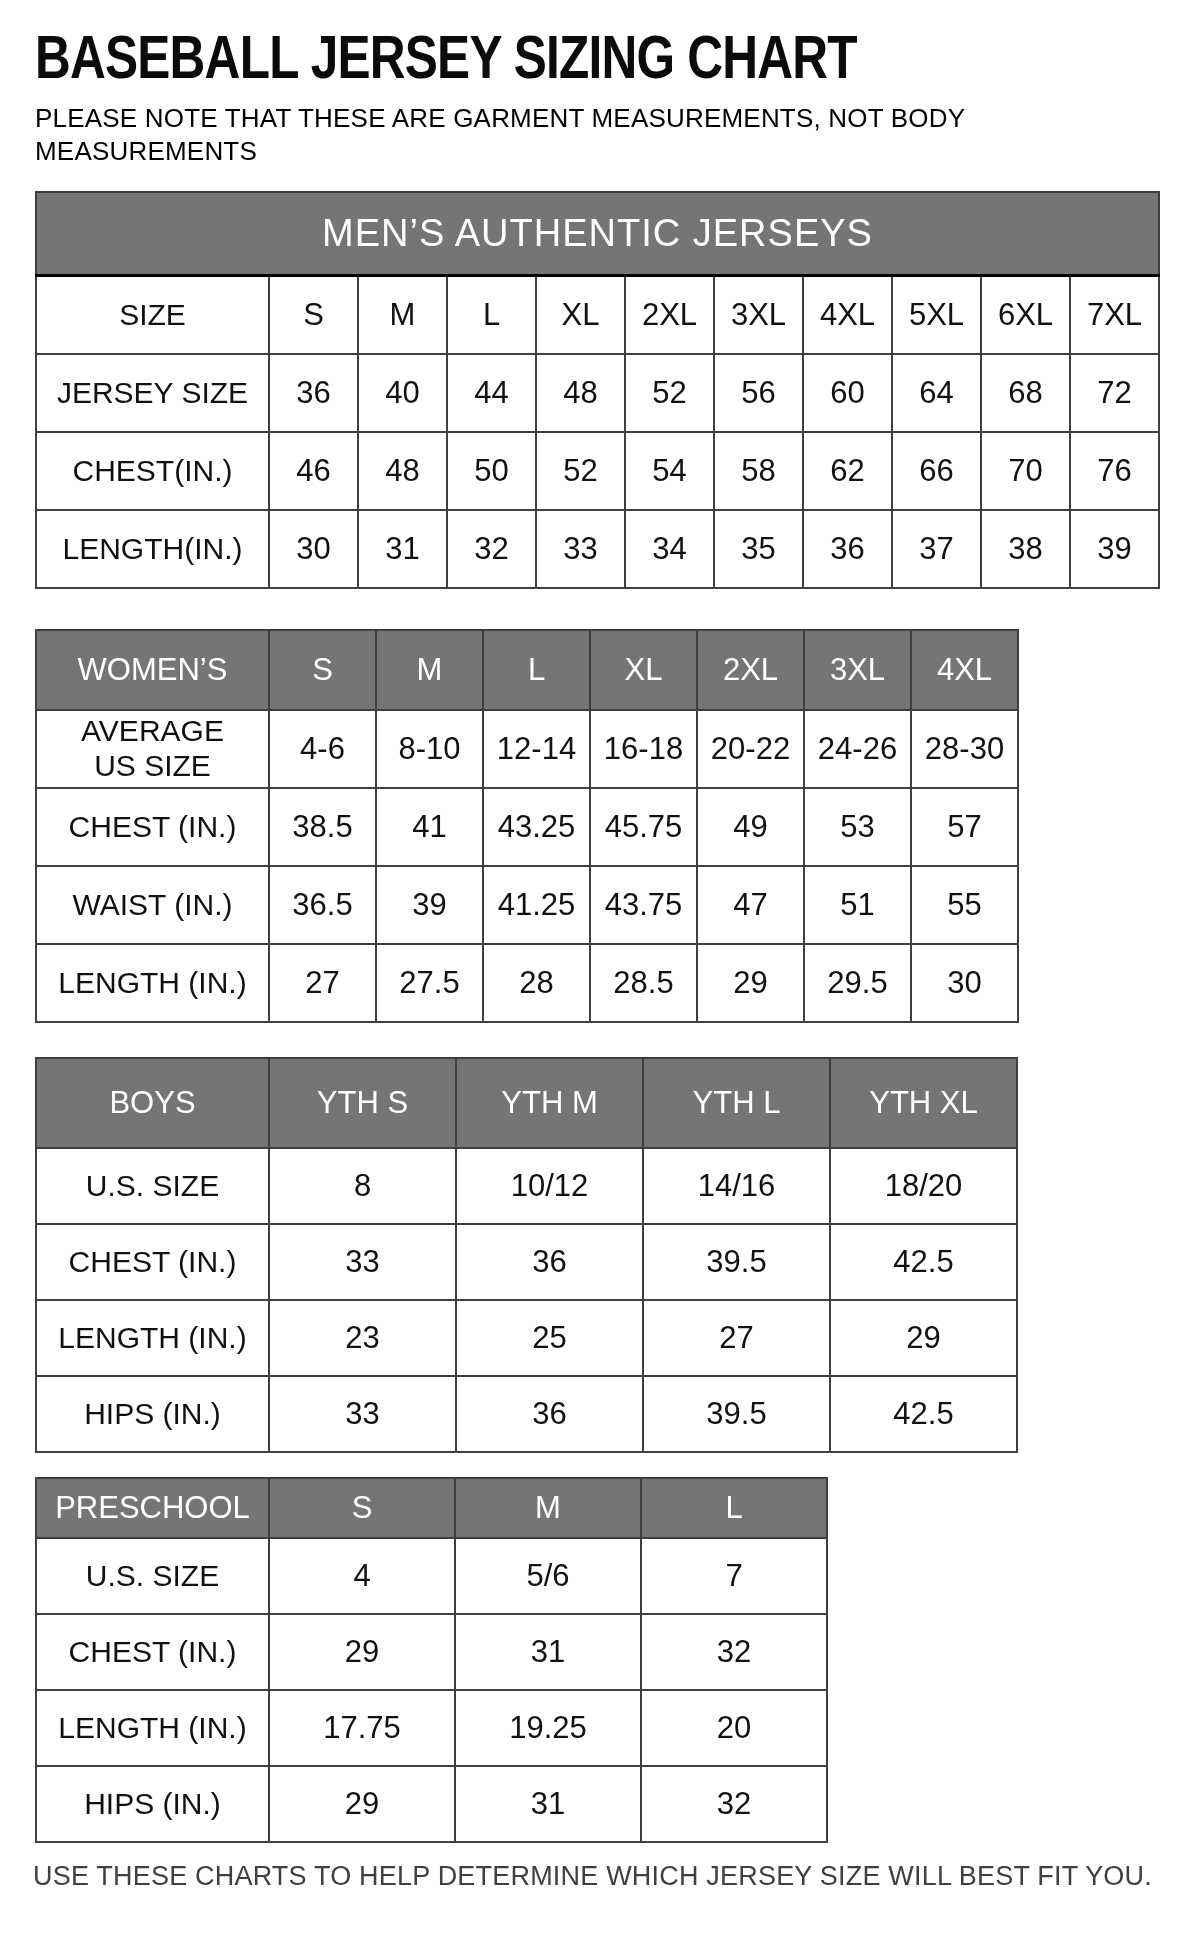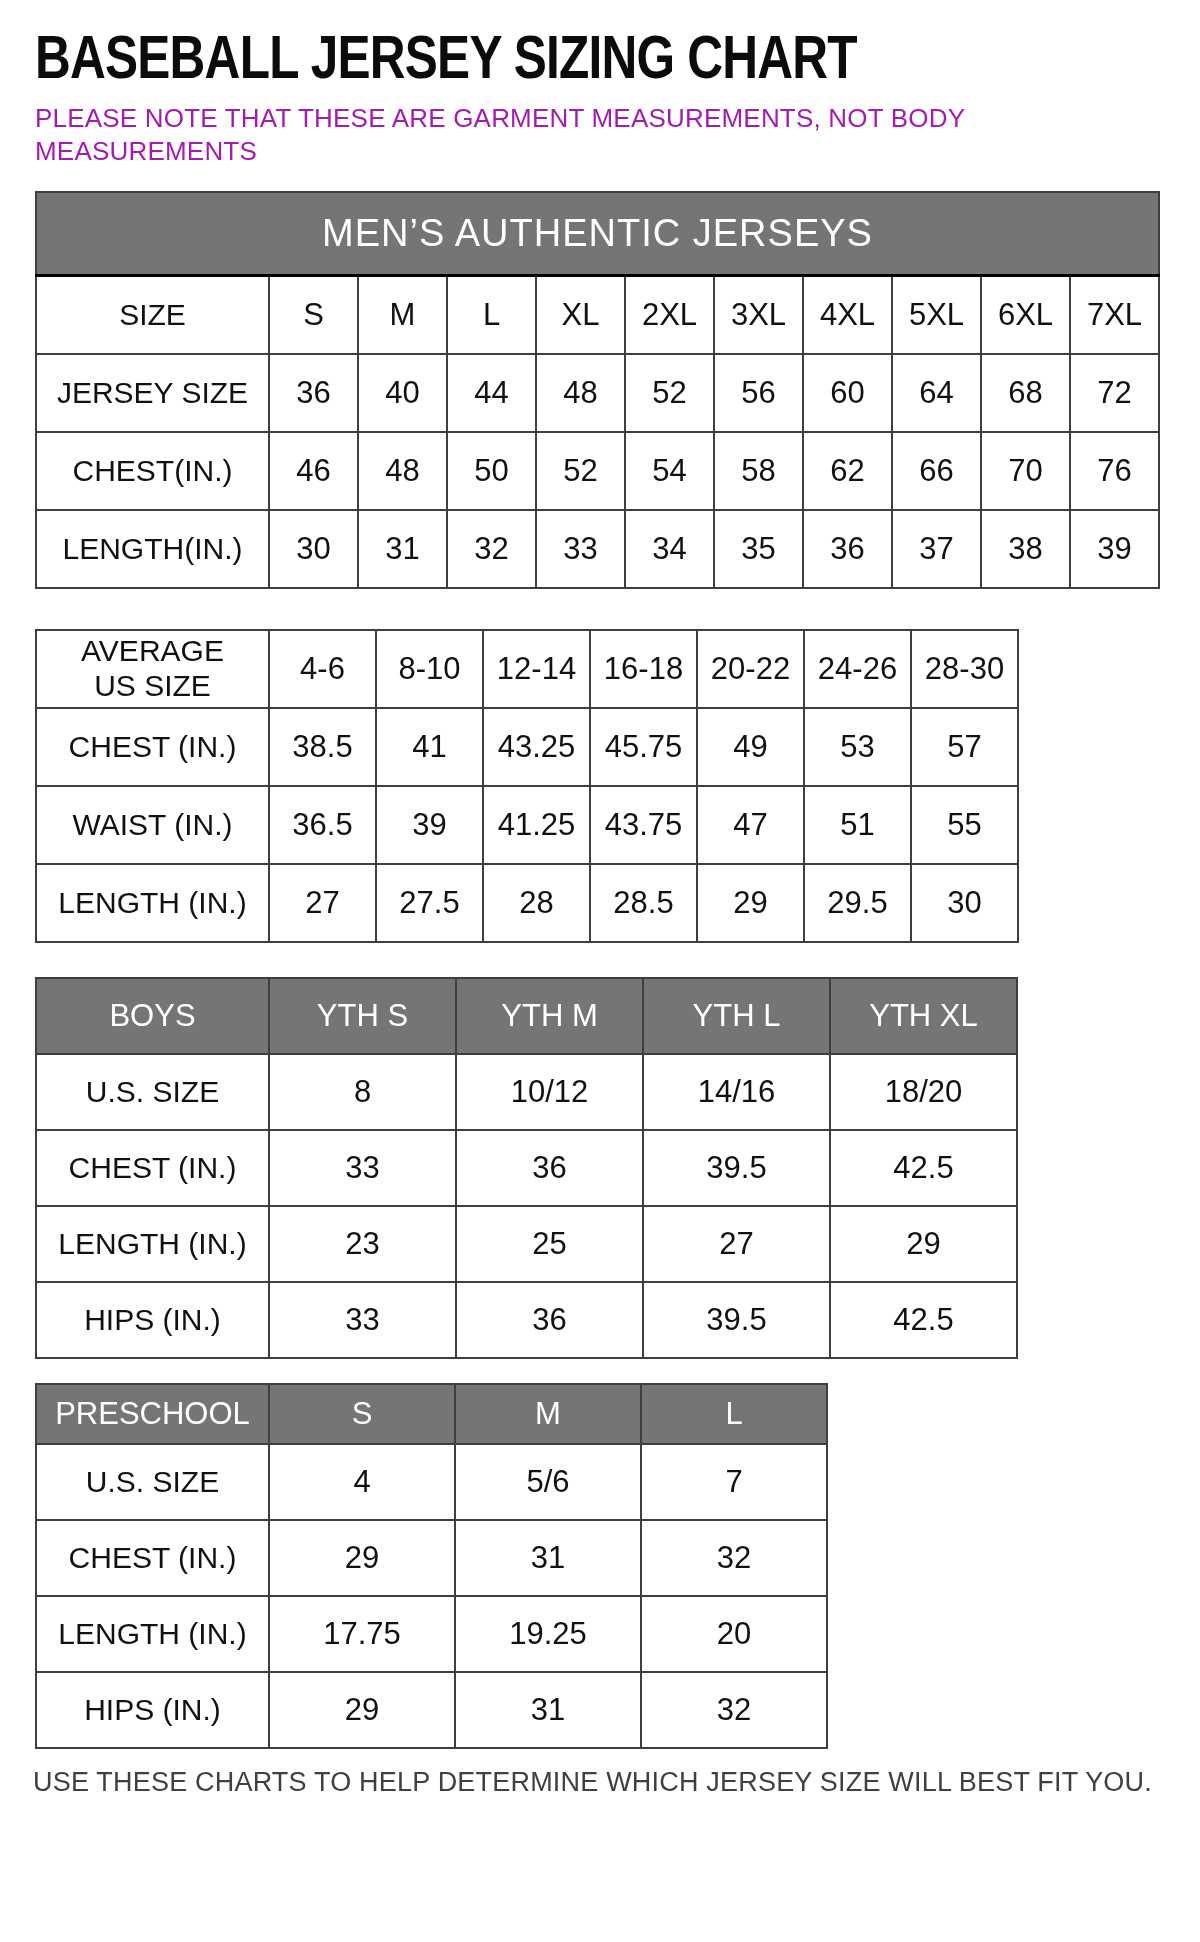--- a/index.html
+++ b/index.html
@@ -13,21 +13,21 @@
     letter-spacing:-1px;
     color:#0b0b0b;
     transform:scaleX(0.80);
     transform-origin:left center;
     white-space:nowrap;
     line-height:1.0;
   }
   .note {
     margin:14px 0 0 35px;
     max-width:930px;
-    color:#a21caf;
+    color:#000000;
     font-size:26px;
     line-height:1.28;
     letter-spacing:0.2px;
   }
   .footer-note {
     margin:18px 0 0 33px;
     color:#404040;
     font-size:27px;
     white-space:nowrap;
     letter-spacing:0.2px;
@@ -66,21 +66,21 @@
 
   .rowlab { font-size:30px; }
   .prelabel { white-space:pre-line; line-height:1.15; }
 
   
   .mens tr        { height:78px; }
   .mens tr.bannerrow { height:84px; }
   .womens tr      { height:78px; }
   .womens tr.hdr  { height:80px; }
   .boys tr        { height:76px; }
-  .boys tr.hdr    { height:76px; }
+  .boys tr.hdr    { height:90px; }
   .preschool tr   { height:76px; }
   .preschool tr.hdr { height:60px; }
 
   .mens      { margin-top:22px; }
   .womens    { margin-top:40px; }
   .boys      { margin-top:34px; }
   .preschool { margin-top:24px; }
 
   col.c-label { width:233px; }
   col.c-mens  { width:89px;  }
@@ -174,20 +174,30 @@
       <col class="c-label">
         <col class="c-wom">
         <col class="c-wom">
         <col class="c-wom">
         <col class="c-wom">
         <col class="c-wom">
         <col class="c-wom">
         <col class="c-wom">
     </colgroup>
     <tbody>
+        <tr class="hdr">
+      <th class="gray">WOMEN’S</th>
+      <th class="gray">S</th>
+      <th class="gray">M</th>
+      <th class="gray">L</th>
+      <th class="gray">XL</th>
+      <th class="gray">2XL</th>
+      <th class="gray">3XL</th>
+      <th class="gray">4XL</th>
+    </tr>
     <tr>
       <th class="rowlab prelabel">AVERAGE
 US SIZE</th>
       <td>4-6</td>
       <td>8-10</td>
       <td>12-14</td>
       <td>16-18</td>
       <td>20-22</td>
       <td>24-26</td>
       <td>28-30</td>

